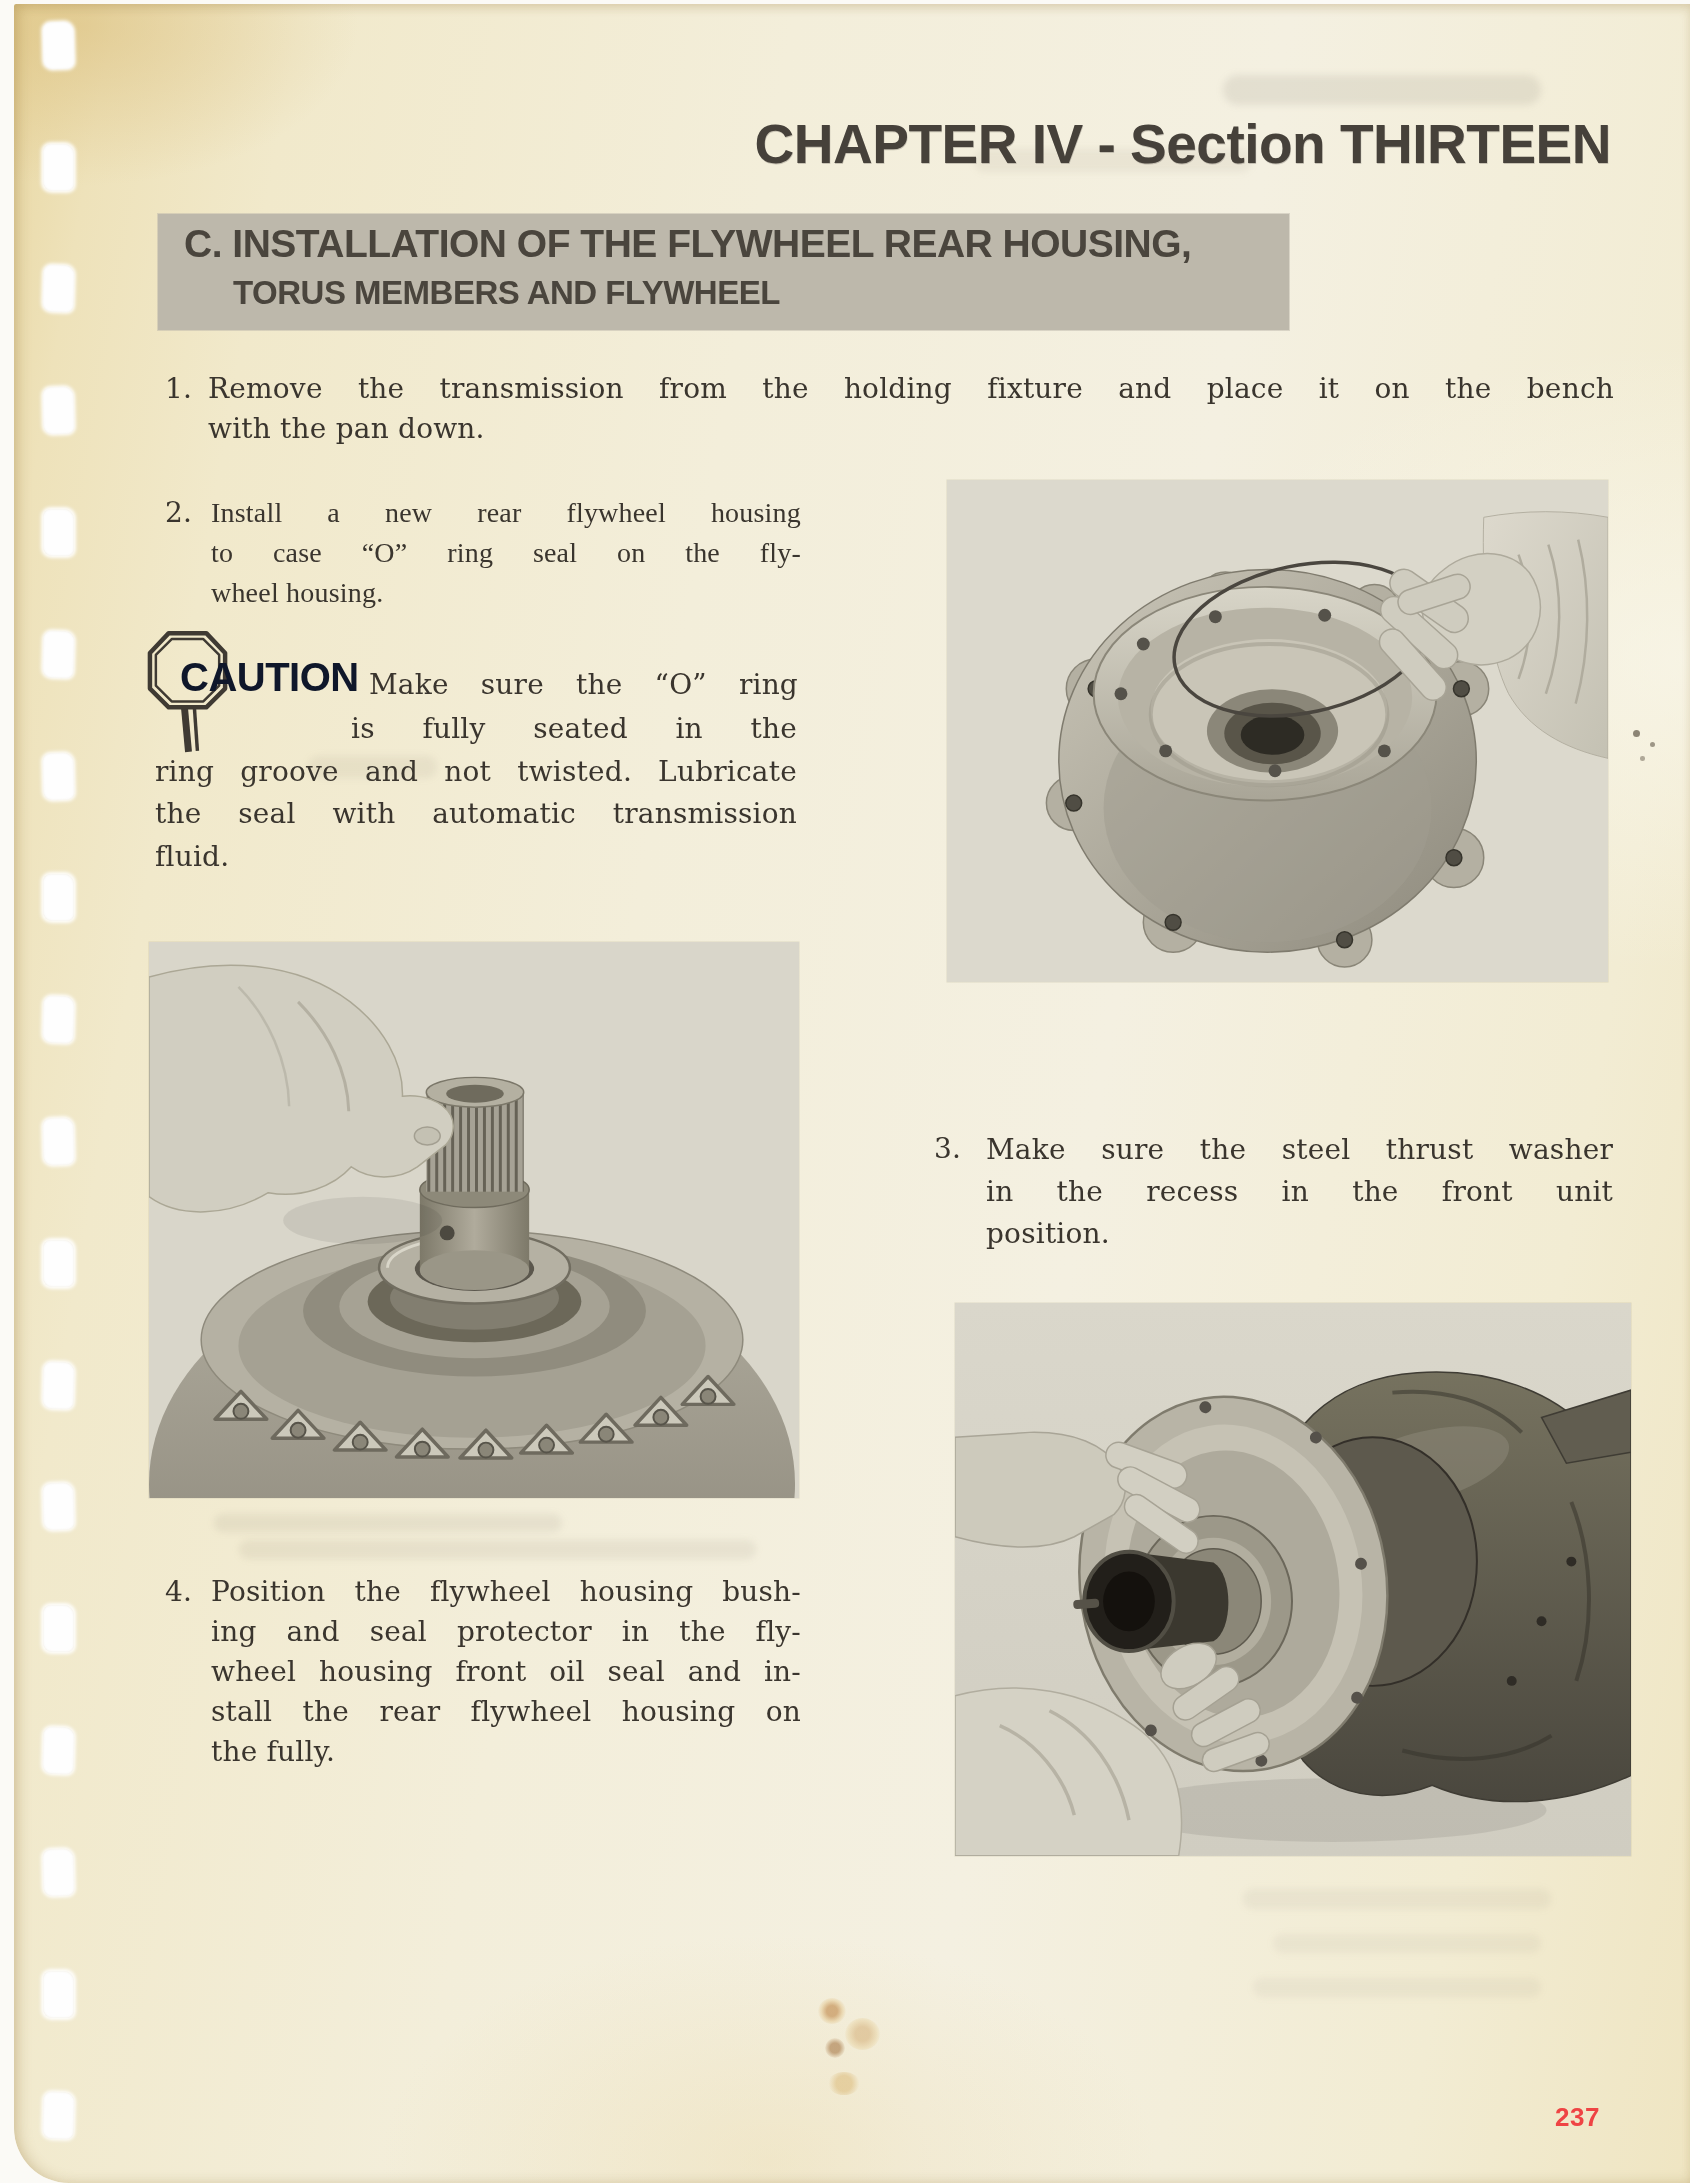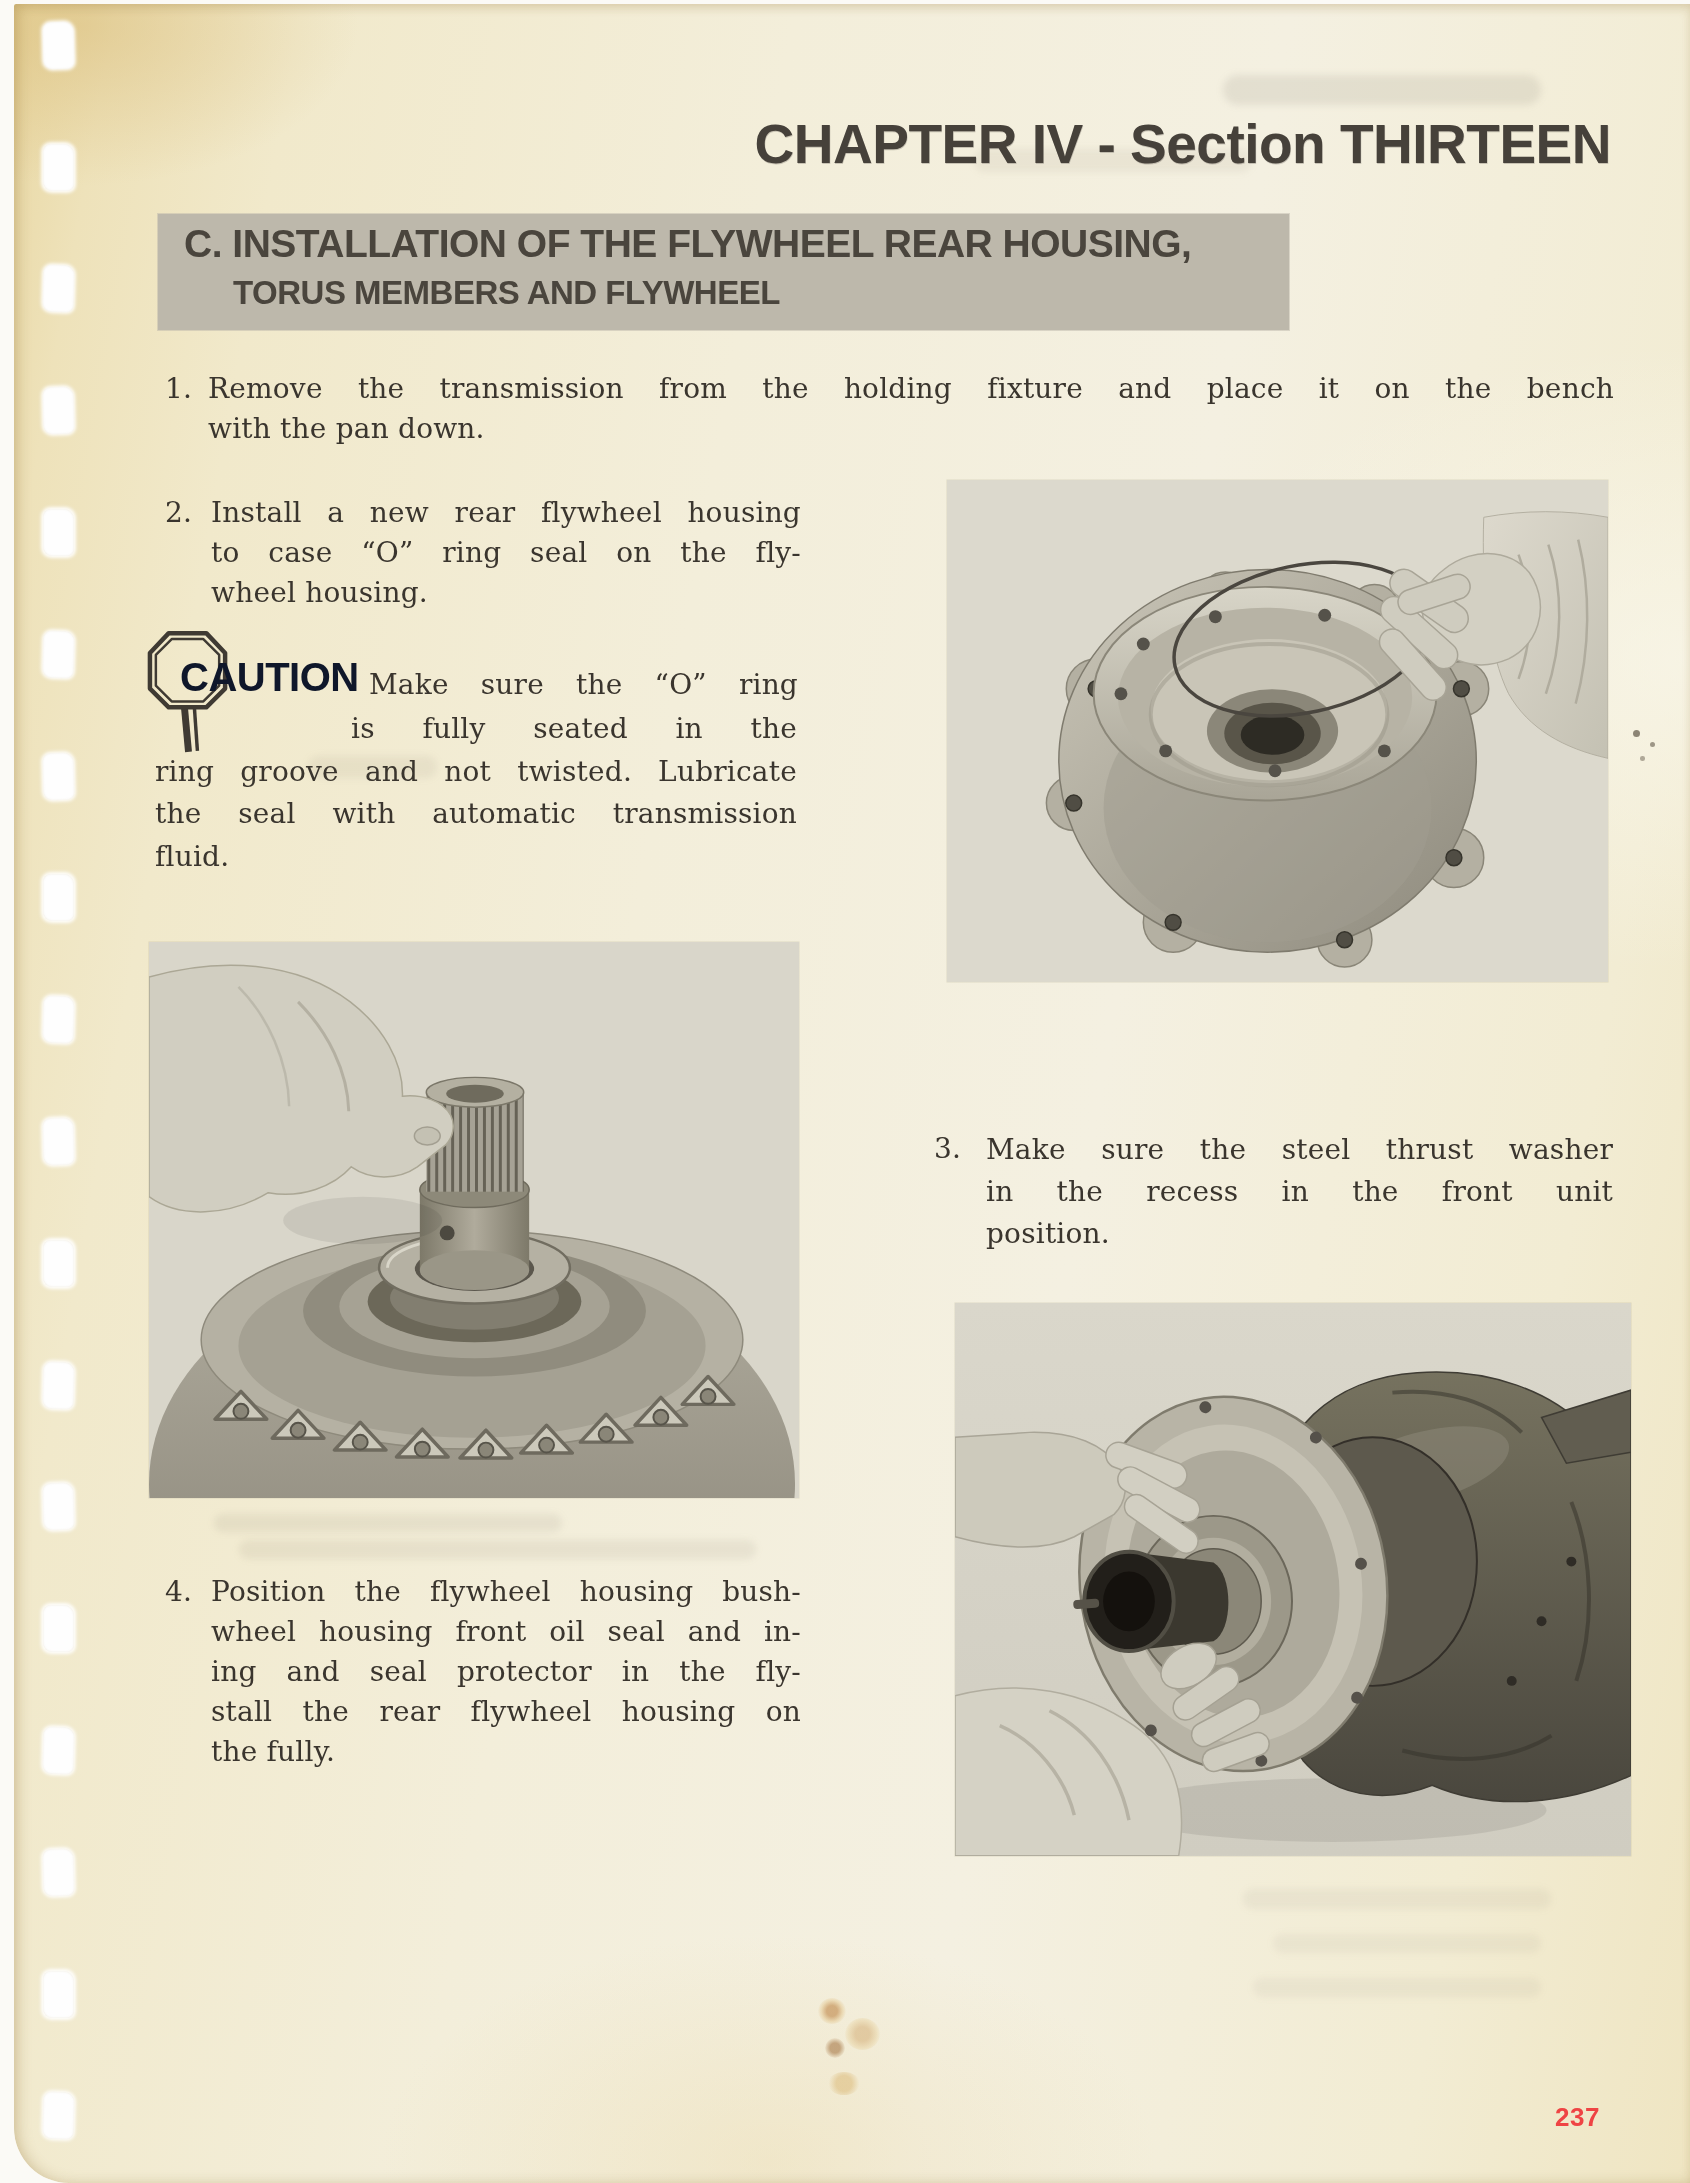--- a/index.html
+++ b/index.html
@@ -107,21 +107,21 @@
   <span class="t2">TORUS MEMBERS AND FLYWHEEL</span>
 </div>
 
 <div class="abs bodytext stepnum" style="left:165px;top:369px;">1.</div>
 <div class="abs bodytext col" style="left:208px;top:369px;width:1406px;">
   <span class="line jl">Remove the transmission from the holding fixture and place it on the bench</span>
   <span class="line">with the pan down.</span>
 </div>
 
 <div class="abs bodytext stepnum" style="left:165px;top:493px;">2.</div>
-<div class="abs bodytext col" style="left:211px;top:493px;width:590px;">
+<div class="abs bodytext col" style="left:211px;top:493px;width:590px;font-family:Liberation Serif, serif;">
   <span class="line jl">Install a new rear flywheel housing</span>
   <span class="line jl">to case “O” ring seal on the fly-</span>
   <span class="line">wheel housing.</span>
 </div>
 
 <svg class="abs" style="left:143px;top:629px;" width="92" height="129" viewBox="0 0 186 260">
   <g fill="none" stroke="#3f3a33" stroke-width="9" stroke-linejoin="round">
     <polygon points="52,8 128,8 166,48 166,120 128,158 52,158 14,120 14,48"></polygon>
     <polygon points="58,20 122,20 154,52 154,114 122,146 58,146 26,114 26,52" stroke-width="5"></polygon>
     <line x1="84" y1="160" x2="92" y2="248" stroke-width="14"></line>
@@ -349,20 +349,20 @@
       <rect x="430" y="760" width="150" height="50" rx="25" transform="rotate(-35 505 785)"></rect>
       <rect x="470" y="820" width="150" height="48" rx="24" transform="rotate(-28 545 844)"></rect>
       <rect x="495" y="880" width="140" height="46" rx="23" transform="rotate(-20 565 903)"></rect>
     </g>
   </svg>
 </div>
 
 <div class="abs bodytext stepnum" style="left:165px;top:1572px;">4.</div>
 <div class="abs bodytext col" style="left:211px;top:1572px;width:590px;">
   <span class="line jl">Position the flywheel housing bush-</span>
+  <span class="line jl">ing and seal protector in the fly-</span>
   <span class="line jl">wheel housing front oil seal and in-</span>
-  <span class="line jl">ing and seal protector in the fly-</span>
   <span class="line jl">stall the rear flywheel housing on</span>
   <span class="line">the fully.</span>
 </div>
 
 <div class="abs sans pagenum" style="left:1555px;top:2102px;">237</div>
 
 
 </body></html>

